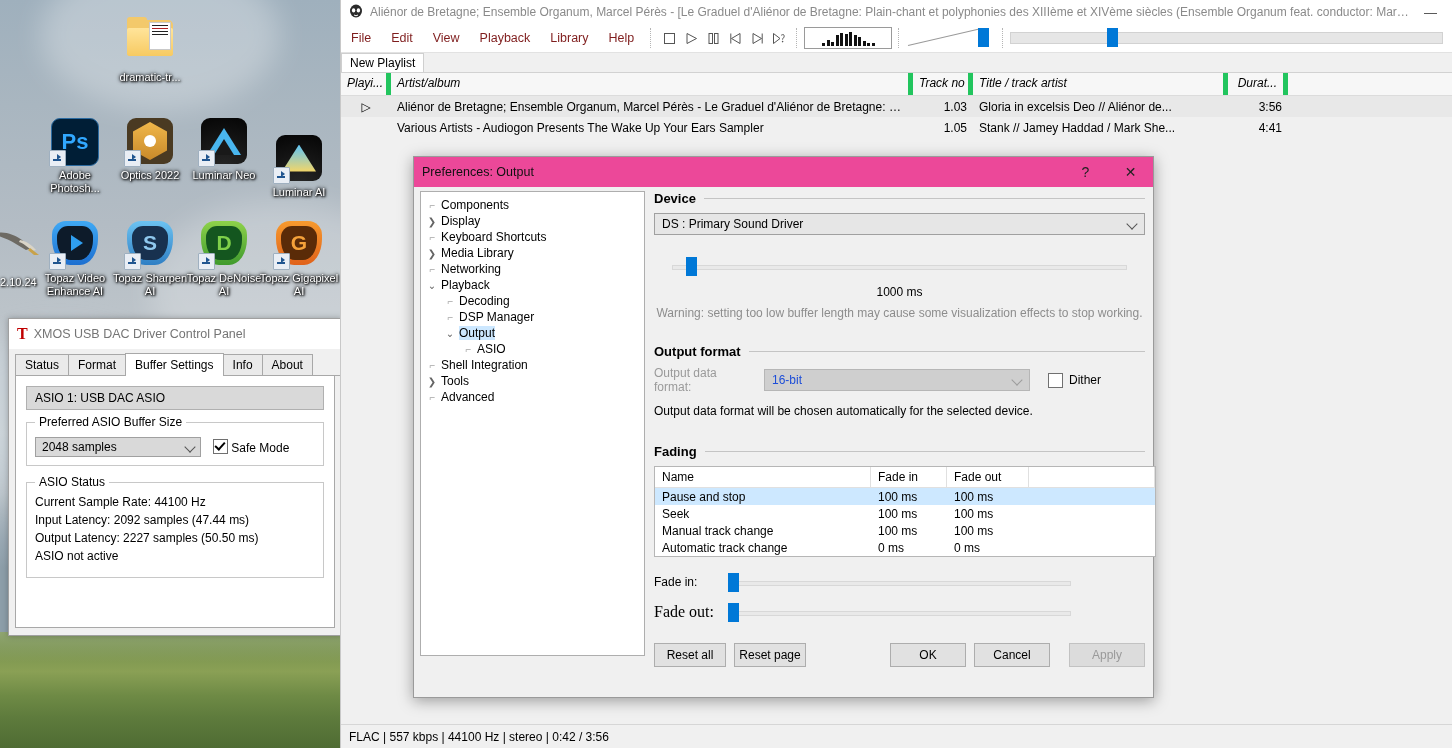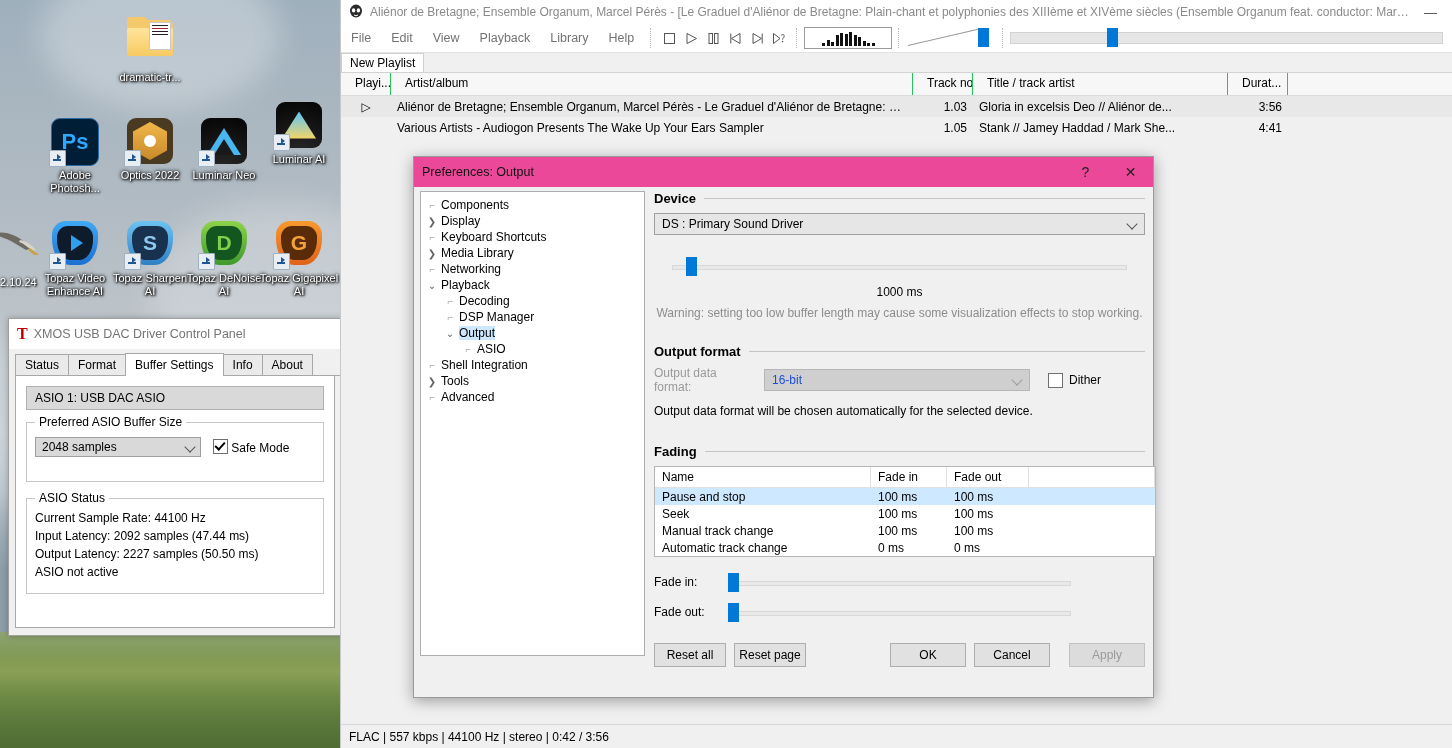--- a/index.html
+++ b/index.html
@@ -81,57 +81,57 @@
   #xmos{position:absolute;left:8px;top:318px;width:332px;height:316px;background:#f0f0f0;
     border:1px solid #a0a0a0;box-shadow:0 0 6px rgba(0,0,0,.25);}
   #xmos .tbar{height:30px;display:flex;align-items:center;padding-left:8px;background:#fff;}
   #xmos .tbar .tlogo{color:#c00000;font-weight:bold;font-size:16px;font-family:"Liberation Serif",serif;margin-right:6px;}
   #xmos .tbar .ttxt{color:#757575;font-size:12.5px;}
   #xmos .tabsrow{display:flex;align-items:flex-end;height:22px;margin:4px 0 0 6px;border-bottom:1px solid #a8a8a8;}
   #xmos .tab{padding:3px 9px 3px;font-size:12px;border:1px solid #a8a8a8;border-bottom:none;background:#eaeaea;margin-right:-1px;}
   #xmos .tab.active{background:#fff;position:relative;top:1px;padding:4px 9px 4px;font-weight:normal;}
   #xmos .body{background:#fff;border:1px solid #a8a8a8;border-top:none;margin:0 6px 0 6px;height:252px;padding:10px;box-sizing:border-box;}
   #xmos .devbar{background:#d9d9d9;border:1px solid #b0b0b0;padding:4px 8px;font-size:12px;}
-  .grp{border:1px solid #c8c8c8;margin-top:12px;padding:10px 8px 24px;position:relative;}
+  .grp{border:1px solid #c8c8c8;margin-top:12px;padding:10px 8px 8px;position:relative;}
   .grp>.cap{position:absolute;top:-8px;left:8px;background:#fff;padding:0 4px;font-size:12px;}
   .selbox{width:166px;height:20px;background:#d9d9d9;border:1px solid #a0a0a0;font-size:12px;
     display:flex;align-items:center;padding:0 0 0 6px;box-sizing:border-box;position:relative;}
   .selbox .chev{position:absolute;right:6px;top:5px;width:7px;height:7px;border-right:1.4px solid #555;
     border-bottom:1.4px solid #555;transform:rotate(45deg);}
   .cbx{width:13px;height:13px;border:1px solid #707070;background:#fff;display:inline-block;position:relative;vertical-align:-2px;}
   .cbx.on:after{content:"";position:absolute;left:3px;top:0px;width:4px;height:8px;border-right:2px solid #000;
     border-bottom:2px solid #000;transform:rotate(42deg);}
   .stat-line{font-size:12px;line-height:18px;}
 
   
   #foobar{position:absolute;left:340px;top:0;width:1112px;height:748px;background:#f0f0f0;border-left:1px solid #c8c8c8;}
   #fb-title{height:24px;background:#fff;display:flex;align-items:center;padding-left:7px;overflow:hidden;white-space:nowrap;}
   #fb-title .ico{width:16px;height:16px;margin-right:6px;flex:0 0 16px;}
   #fb-title .txt{color:#8a8a8a;font-size:12px;overflow:hidden;text-overflow:ellipsis;white-space:nowrap;max-width:1040px;}
   #fb-title .wctl{position:absolute;right:0;top:0;display:flex;}
   #fb-title .wctl div{width:45px;height:24px;display:flex;align-items:center;justify-content:center;color:#444;font-size:13px;}
   #fb-menu{height:28px;background:#fff;display:flex;align-items:center;border-bottom:1px solid #e2e2e2;}
-  #fb-menu .mi{padding:4px 10px;font-size:12.5px;color:#737373;}
+  #fb-menu .mi{padding:4px 10px;font-size:12.5px;color:#7f1d1d;}
   .vsep{width:1px;height:20px;border-left:1px dotted #b5b5b5;margin:0 6px;}
   .tbtn{width:22px;height:22px;display:flex;align-items:center;justify-content:center;}
   .tbtn svg{display:block;}
   #vizbox{width:88px;height:22px;border:1px solid #9a9a9a;background:#fff;display:flex;align-items:flex-end;
     justify-content:center;gap:1.5px;padding-bottom:2px;box-sizing:border-box;}
   #vizbox i{width:3px;background:#111;display:block;}
   .volwrap{width:90px;height:22px;position:relative;}
   .volwrap .diag{position:absolute;left:2px;top:18px;width:72px;height:1px;background:#9a9a9a;
     transform-origin:left center;transform:rotate(-13deg);}
   .thumb{width:11px;height:19px;background:#0078d7;}
   #seekwrap{position:relative;flex:1;height:22px;display:flex;align-items:center;}
   #seekwrap .track{position:absolute;left:0;right:10px;height:10px;background:#e6e6e6;border:1px solid #d2d2d2;}
   #seekwrap .thumb{position:absolute;left:97px;top:1px;}
   #fb-tabs{height:19px;background:#f0f0f0;display:flex;align-items:flex-end;border-bottom:1px solid #d2d2d2;}
   #fb-tabs .pl{background:#fff;border:1px solid #cfcfcf;border-bottom:none;padding:2px 8px 2px;font-size:12px;}
   #fb-head{height:22px;background:#f7f7f7;border-bottom:1px solid #dcdcdc;display:flex;font-size:12px;}
-  #fb-head .c{border-right:1px solid #22c55e;padding:3px 14px;box-sizing:border-box;overflow:hidden;white-space:nowrap;}
+  #fb-head .c{border-right:5px solid #22c55e;padding:3px 6px;box-sizing:border-box;overflow:hidden;white-space:nowrap;font-style:italic;}
   .prow{height:21px;display:flex;font-size:12px;align-items:center;}
   .prow.sel{background:#e8e8e8;}
   .prow .c{padding:0 6px;box-sizing:border-box;overflow:hidden;white-space:nowrap;text-overflow:ellipsis;}
   .ca{width:50px;text-align:center;}
   .cb{width:522px;}
   .cc{width:60px;text-align:right;}
   .cd{width:255px;}
   .ce{width:60px;text-align:right;}
   #fb-status{position:absolute;left:0;bottom:0;width:1112px;height:23px;background:#f0f0f0;
     border-top:1px solid #d6d6d6;display:flex;align-items:center;padding-left:8px;font-size:12px;}
@@ -229,21 +229,21 @@
   </div>
   <div class="dicon" style="left:182px;top:117px;">
     <div class="glyph">
       <div class="appicon luminar">
           <div class="tri-neo"></div>
         </div>
       <div class="shortcut-arrow"></div>
     </div>
     <div class="lbl">Luminar Neo</div>
   </div>
-  <div class="dicon" style="left:257px;top:101px;">
+  <div class="dicon" style="left:257px;top:134px;">
     <div class="glyph">
       <div class="appicon luminar">
           <div class="tri-ai"></div>
         </div>
       <div class="shortcut-arrow"></div>
     </div>
     <div class="lbl">Luminar AI</div>
   </div>
 
   <div class="dicon" style="left:33px;top:220px;">
@@ -598,21 +598,21 @@
       </div>
 
       <div style="display:flex;align-items:center;margin-top:16px;">
         <span style="font-size:12px;width:72px;">Fade in:</span>
         <div class="slider" style="flex:1;position:relative;">
           <div class="trk" style="left:2px;right:74px;"></div>
           <div class="th" style="left:2px;"></div>
         </div>
       </div>
       <div style="display:flex;align-items:center;margin-top:12px;">
-        <span style="font-size:12px;width:72px;">Fade out:</span>
+        <span style="font-size:16px;width:72px;font-family:Liberation Serif, serif;">Fade out:</span>
         <div class="slider" style="flex:1;position:relative;">
           <div class="trk" style="left:2px;right:74px;"></div>
           <div class="th" style="left:2px;"></div>
         </div>
       </div>
     </div>
 
     <div style="display:flex;align-items:center;margin-top:22px;">
       <div class="btn">Reset all</div>
       <div class="btn" style="margin-left:8px;">Reset page</div>

